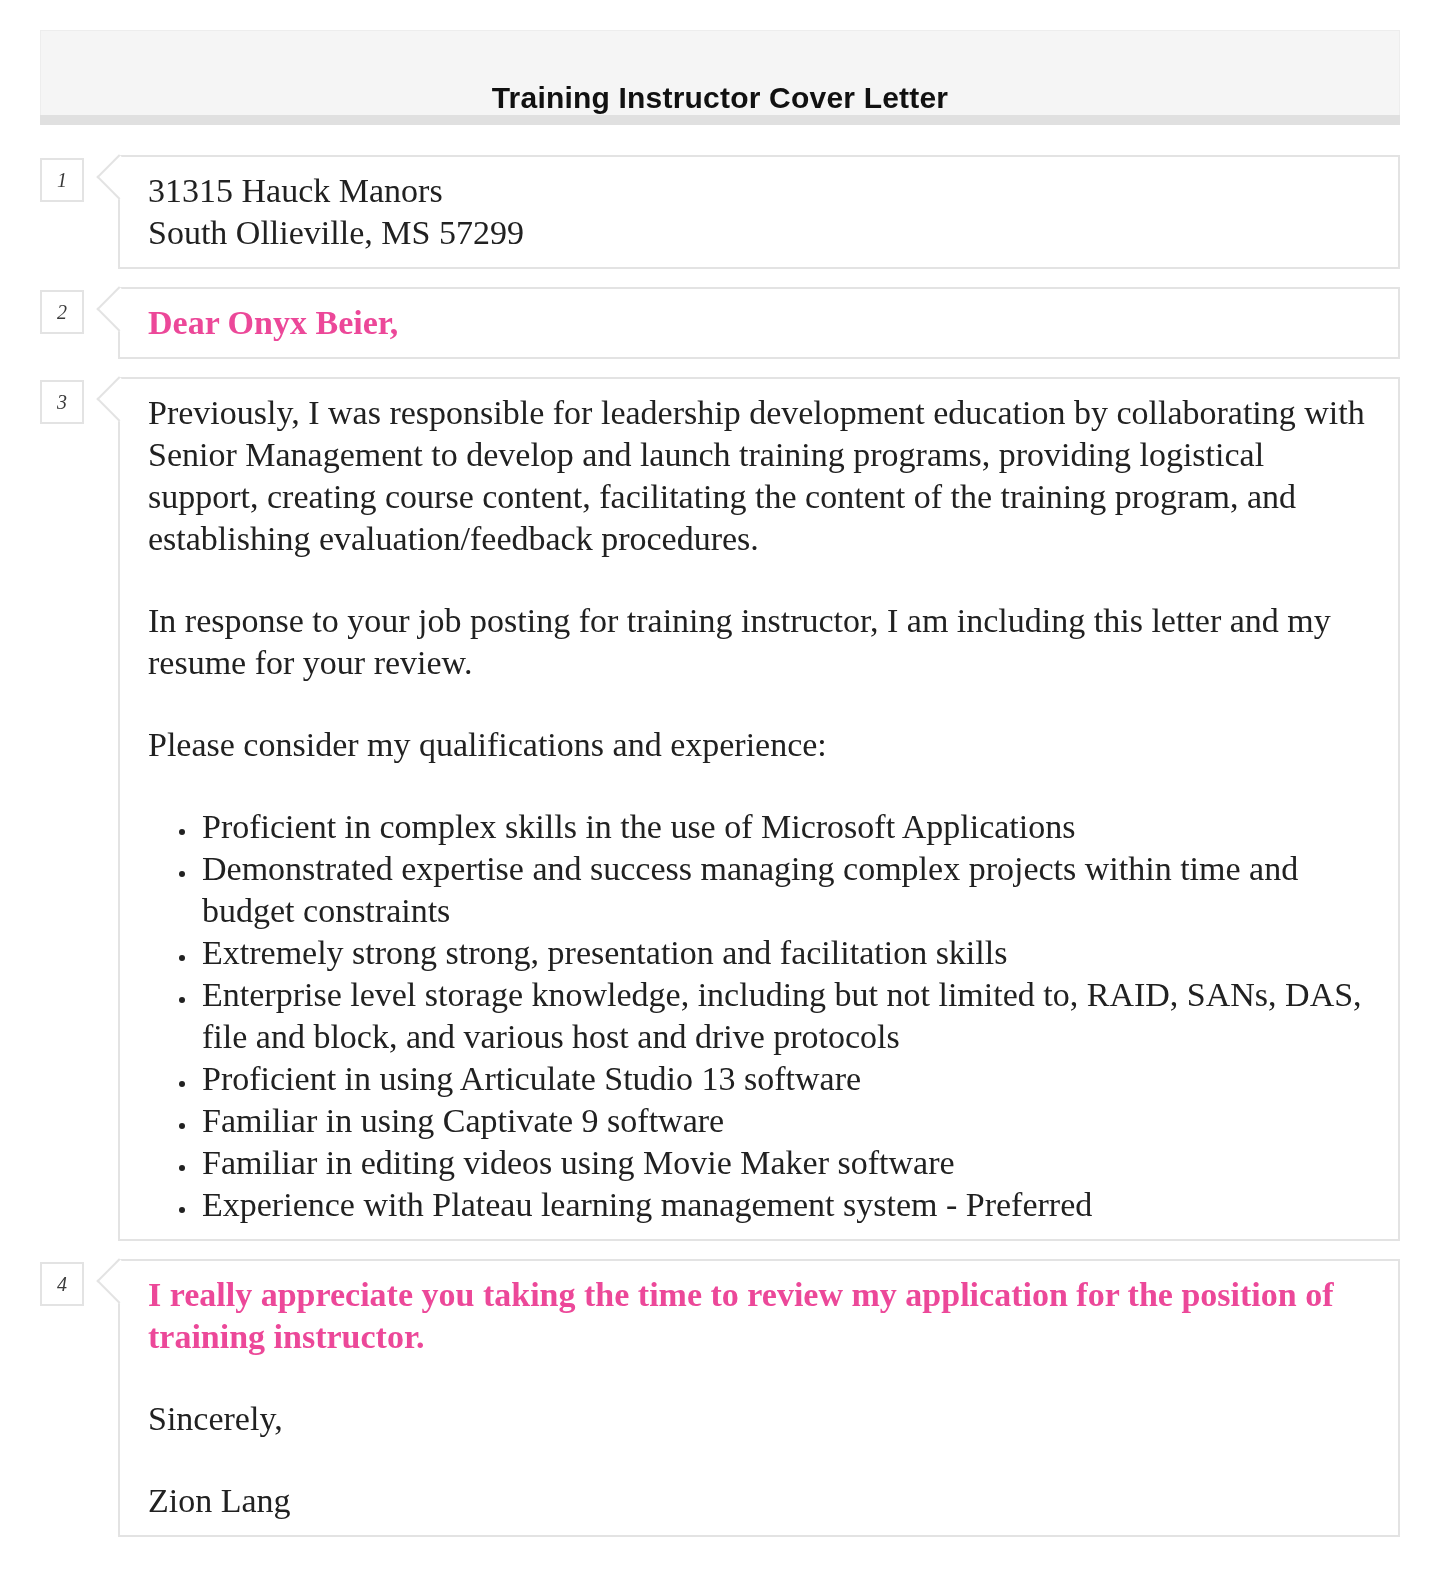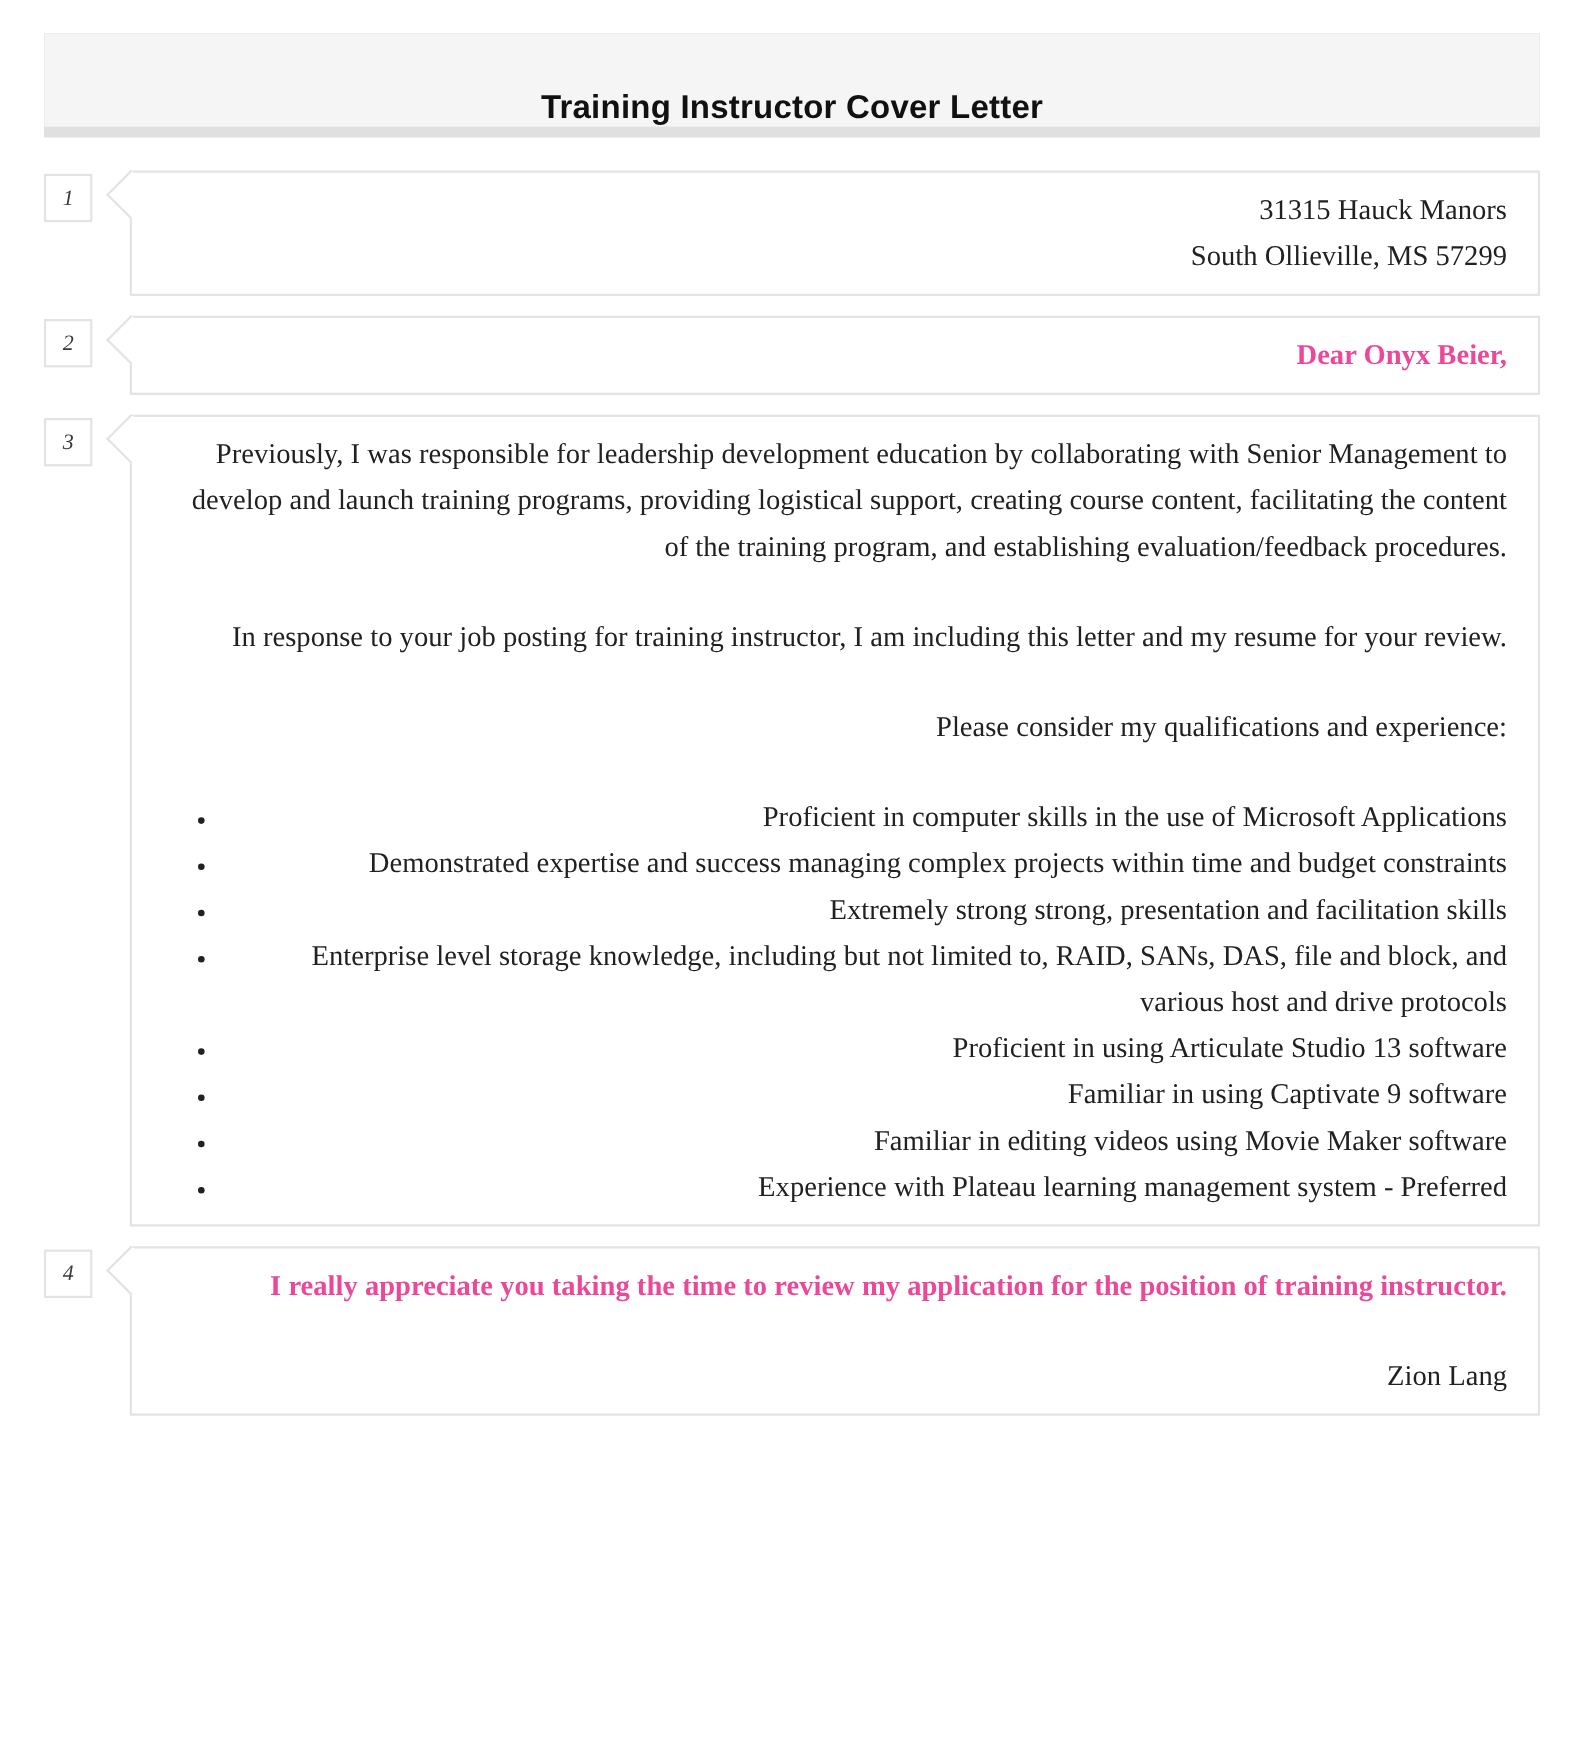--- a/index.html
+++ b/index.html
@@ -59,24 +59,23 @@
     font-size: 20px;
     color: #3a3a3a;
   }
   .bubble {
     position: relative;
     flex: 1;
     margin-left: 34px;
     border: 2px solid #e3e3e3;
     background: #ffffff;
     padding: 13px 28px;
-    font-size: 26px;
+    font-size: 34px;
     line-height: 42px;
     min-height: 42px;
-    text-align: right;
   }
   .bubble::before {
     content: "";
     position: absolute;
     top: 4px;
     left: -17px;
     width: 30px;
     height: 30px;
     background: #ffffff;
     border-left: 2px solid #e3e3e3;
@@ -122,33 +121,34 @@
     </div>
   </div>
 
   <div class="row">
     <div class="badge">3</div>
     <div class="bubble">
       <p>Previously, I was responsible for leadership development education by collaborating with Senior Management to develop and launch training programs, providing logistical support, creating course content, facilitating the content of the training program, and establishing evaluation/feedback procedures.</p>
       <p>In response to your job posting for training instructor, I am including this letter and my resume for your review.</p>
       <p>Please consider my qualifications and experience:</p>
       <ul>
-        <li>Proficient in computer skills in the use of Microsoft Applications</li>
+        <li>Proficient in complex skills in the use of Microsoft Applications</li>
         <li>Demonstrated expertise and success managing complex projects within time and budget constraints</li>
         <li>Extremely strong strong, presentation and facilitation skills</li>
         <li>Enterprise level storage knowledge, including but not limited to, RAID, SANs, DAS, file and block, and various host and drive protocols</li>
         <li>Proficient in using Articulate Studio 13 software</li>
         <li>Familiar in using Captivate 9 software</li>
         <li>Familiar in editing videos using Movie Maker software</li>
         <li>Experience with Plateau learning management system - Preferred</li>
       </ul>
     </div>
   </div>
 
   <div class="row">
     <div class="badge">4</div>
     <div class="bubble">
       <p class="bold">I really appreciate you taking the time to review my application for the position of training instructor.</p>
+      <p>Sincerely,</p>
       <p>Zion Lang</p>
     </div>
   </div>
 
 </div>
 
 </body></html>

